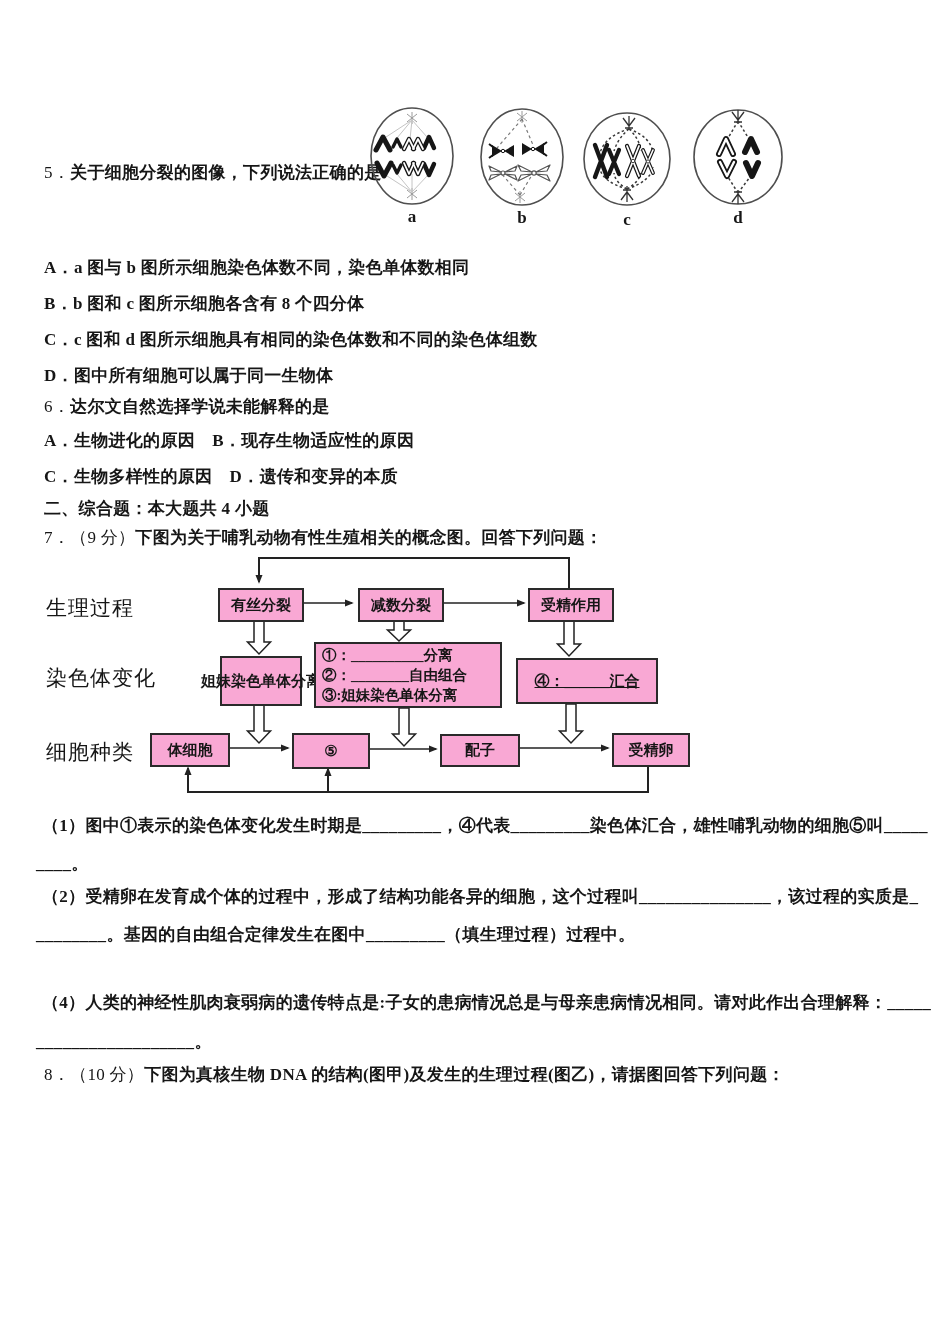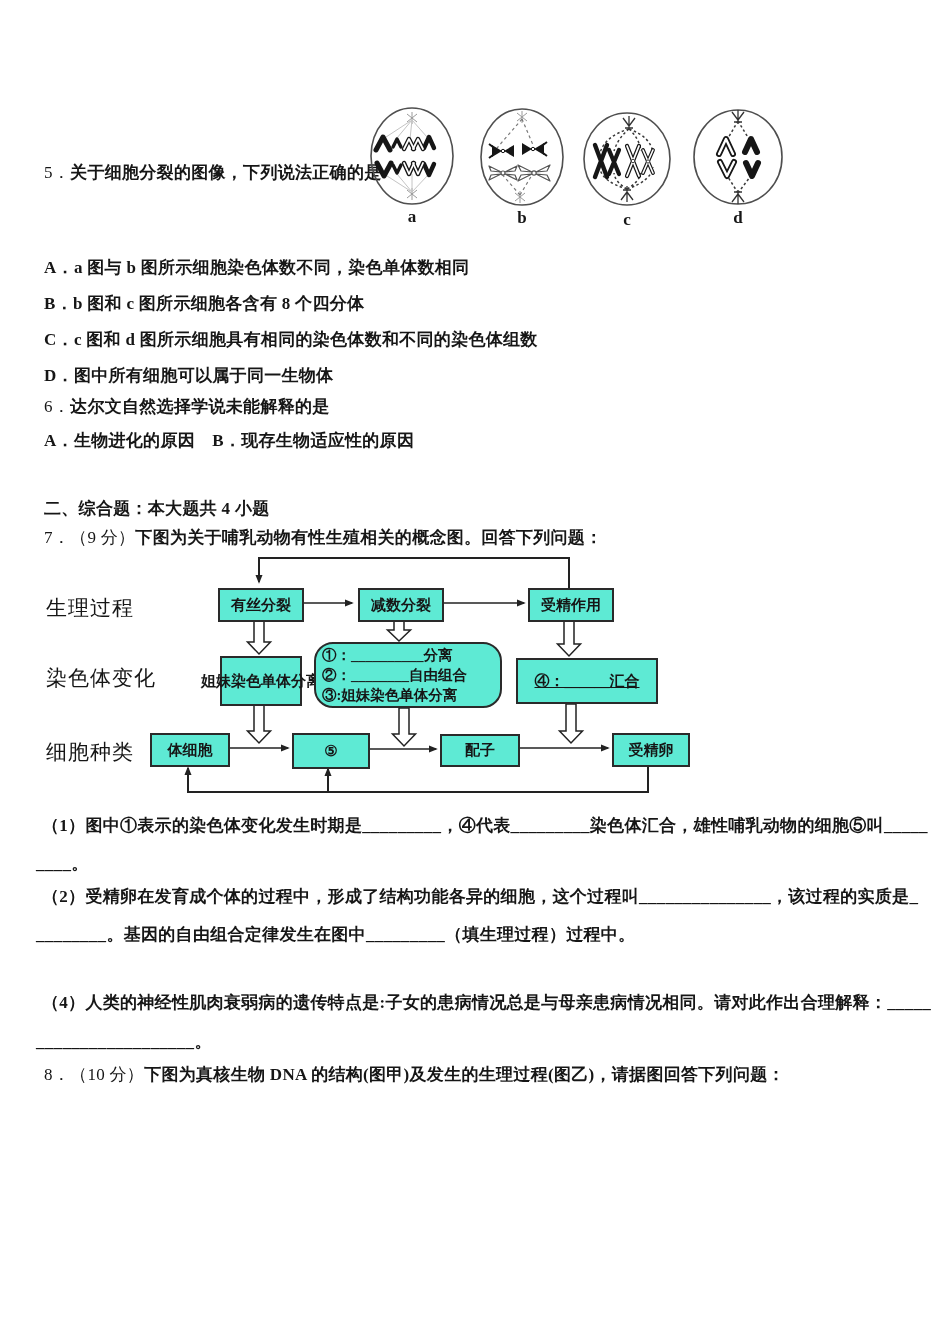--- a/index.html
+++ b/index.html
@@ -6,25 +6,25 @@
   .page{position:relative;width:950px;height:1344px;background:#ffffff;overflow:hidden;
         font-family:"Liberation Serif","DejaVu Serif",serif;color:#161616;}
   .ln{position:absolute;font-size:17px;font-weight:700;white-space:nowrap;letter-spacing:0.3px;}
   .num{font-weight:400;}
   .cell{position:absolute;width:92px;text-align:center;}
   .cell svg{display:block;}
   .clabel{font-size:17px;font-weight:700;margin-top:1px;}
   
   .flow{position:absolute;left:40px;top:552px;width:665px;height:250px;}
   .flow .rowlab{position:absolute;font-size:21px;font-weight:400;letter-spacing:1px;white-space:nowrap;}
-  .fbox{position:absolute;border:2px solid #2a2a2a;background:#5eead4;display:flex;
+  .fbox{position:absolute;border:2px solid #2a2a2a;background:#f9a8d4;display:flex;
         align-items:center;justify-content:center;font-size:15px;font-weight:700;
         text-align:right;line-height:19px;white-space:nowrap;}
   .fbox.multi{flex-direction:column;align-items:flex-start;justify-content:center;
-        padding-left:6px;font-size:14.5px;line-height:20px;border-radius:19px;}
+        padding-left:6px;font-size:14.5px;line-height:20px;}
   .arrowsvg{position:absolute;left:0;top:0;}
 </style>
 </head>
 <body>
 
 <div class="page">
 
   <div class="ln" style="left:44px;top:161px;">
     <span class="num">5．</span><span>关于细胞分裂的图像，下列说法正确的是</span>
   </div>
@@ -144,20 +144,21 @@
 
   <div class="ln" style="left:44px;top:256px;">A．a 图与 b 图所示细胞染色体数不同，染色单体数相同</div>
   <div class="ln" style="left:44px;top:292px;">B．b 图和 c 图所示细胞各含有 8 个四分体</div>
   <div class="ln" style="left:44px;top:364px;">D．图中所有细胞可以属于同一生物体</div>
   <div class="ln" style="left:44px;top:328px;">C．c 图和 d 图所示细胞具有相同的染色体数和不同的染色体组数</div>
 
   <div class="ln" style="left:44px;top:395px;">
     <span class="num">6．</span><span>达尔文自然选择学说未能解释的是</span>
   </div>
   <div class="ln" style="left:44px;top:429px;">A．生物进化的原因　B．现存生物适应性的原因</div>
+  <div class="ln" style="left:44px;top:465px;">C．生物多样性的原因　D．遗传和变异的本质</div>
 
   <div class="ln" style="left:44px;top:497px;">二、综合题：本大题共 4 小题</div>
 
   <div class="ln" style="left:44px;top:526px;">
     <span class="num">7．（9 分）</span><span>下图为关于哺乳动物有性生殖相关的概念图。回答下列问题：</span>
   </div>
 
   <div class="flow">
     <svg class="arrowsvg" width="665" height="250" viewBox="0 0 665 250">
       <defs>

